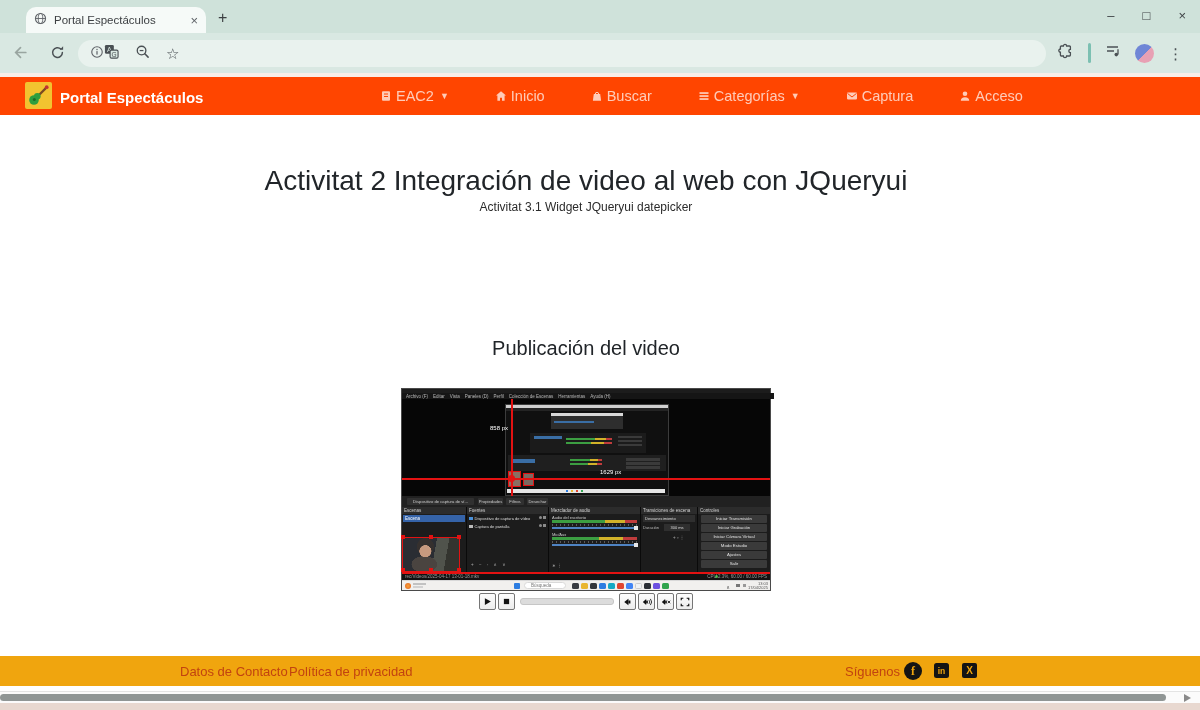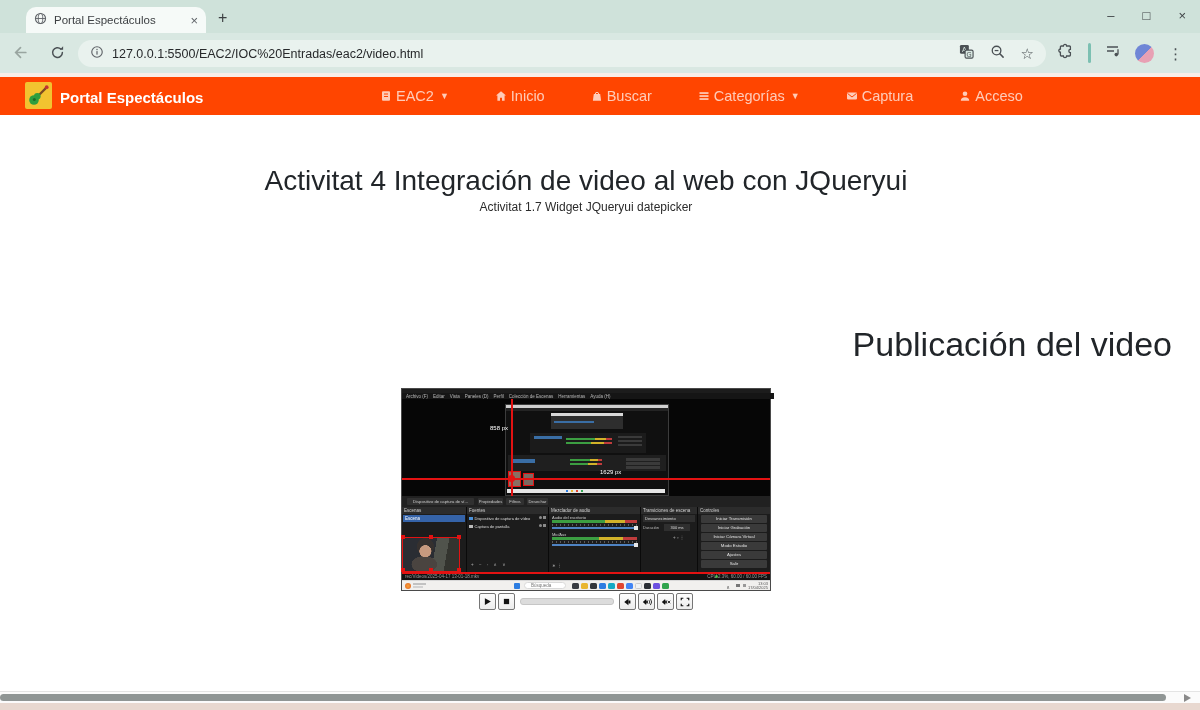--- a/index.html
+++ b/index.html
@@ -37,21 +37,21 @@
   .search-btn{height:25px;padding:0 9px;background:transparent;border:1px solid #dcae33;border-radius:4px;
               color:#caa132;font-size:12px;font-family:"Liberation Sans",sans-serif;}
   
   .centerband{left:0;width:1172px;text-align:center;}
   .h1{top:165px;font-size:28px;color:#212529;}
   .sub1{top:200px;font-size:12px;color:#2b2b2b;}
   .daterow{top:220px;display:flex;justify-content:center;align-items:center;gap:4px;}
   .date-label{font-size:12px;color:#2b2b2b;}
   .date-input{width:118px;height:15px;border:1px solid #767676;font-size:11px;padding:0 3px;
               font-family:"Liberation Sans",sans-serif;color:#111;}
-  .h2{top:325px;font-size:34px;color:#212529;text-align:right;}
+  .h2{top:337px;font-size:20px;color:#212529;}
   .sub2{top:362px;font-size:11.5px;color:#2b2b2b;}
   
   .video{left:402px;top:389px;width:368px;height:201px;background:#0a0a0a;outline:1px solid #4a4a4a;}
   .video .abs{position:absolute;}
   .mtxt{font-size:4.5px;color:#b8b8b8;white-space:nowrap;}
   .pill{background:#303030;border-radius:1px;color:#ccc;font-size:4.2px;line-height:7px;
         text-align:center;height:7px;overflow:hidden;white-space:nowrap;}
   .phead{background:#2c2c2c;color:#d0d0d0;font-size:4.5px;line-height:7px;padding-left:2px;
          overflow:hidden;white-space:nowrap;}
   .pbody{background:#1c1c1c;}
@@ -127,21 +127,20 @@
   </div>
 
   <div class="abs omnibox">
     <span>
       <svg width="14" height="14" viewBox="0 0 16 16">
           <circle cx="8" cy="8" r="6" fill="none" stroke="#5f6368" stroke-width="1.3"></circle>
           <rect x="7.3" y="7" width="1.4" height="4" fill="#5f6368"></rect>
           <rect x="7.3" y="4.4" width="1.4" height="1.5" fill="#5f6368"></rect>
         </svg>
     </span>
-    <span class="url-text">127.0.0.1:5500/EAC2/IOC%20Entradas/eac2/video.html</span>
     <span class="omni-icons">
       <span>
         <svg width="15" height="15" viewBox="0 0 16 16">
             <rect x="1" y="1" width="9.5" height="9.5" rx="1.5" fill="#4a5054"></rect>
             <text x="5.7" y="8.8" font-size="7.5" fill="#d9e8e2" text-anchor="middle">A</text>
             <rect x="6.5" y="6.5" width="8.5" height="8.5" rx="1.5" fill="#d9e8e2" stroke="#4a5054" stroke-width="1.2"></rect>
             <text x="10.8" y="13.5" font-size="7" fill="#4a5054" text-anchor="middle">G</text>
           </svg>
       </span>
       <span>
@@ -233,22 +232,22 @@
     <span class="nav-link">
       <svg width="12" height="12" viewBox="0 0 12 12" fill="currentColor">
           <circle cx="6" cy="3.8" r="2.3"></circle>
           <path d="M1.8 10.8 a4.2 3.6 0 0 1 8.4 0 z"></path>
         </svg>
       <span>Acceso</span>
     </span>
   </div>
 
 
-  <div class="abs centerband h1">Activitat 4 Integración de video al web con JQueryui</div>
-  <div class="abs centerband sub1">Activitat 1.7 Widget JQueryui datepicker</div>
+  <div class="abs centerband h1">Activitat 2 Integración de video al web con JQueryui</div>
+  <div class="abs centerband sub1">Activitat 3.1 Widget JQueryui datepicker</div>
 
   <div class="abs centerband h2">Publicación del video</div>
 
   <div class="abs video">
     <div class="abs" style="left:0;top:0;width:368px;height:4px;background:#1c1c1c;"></div>
     <div class="abs" style="left:0;top:4px;width:368px;height:6px;background:#151515;display:flex;gap:5px;padding-left:4px;align-items:center;">
       <span class="mtxt">Archivo (F)</span>
       <span class="mtxt">Editar</span>
       <span class="mtxt">Vista</span>
       <span class="mtxt">Paneles (D)</span>
@@ -437,19 +436,27 @@
           <line x1="11" y1="4.5" x2="8" y2="7.5" stroke="#111" stroke-width="1.1"></line>
         </svg>
     </button>
     <button class="pbtn">
       <svg width="10" height="10" viewBox="0 0 12 12">
           <path d="M1.5 4 V1.5 H4 M8 1.5 H10.5 V4 M10.5 8 V10.5 H8 M4 10.5 H1.5 V8" fill="none" stroke="#111" stroke-width="1.4"></path>
         </svg>
     </button>
   </div>
 
+  <div class="abs footer">
+    <span class="abs flink" style="left:180px;top:8px;">Datos de Contacto</span>
+    <span class="abs flink" style="left:289px;top:8px;">Política de privacidad</span>
+    <span class="abs flink" style="left:845px;top:8px;">Síguenos</span>
+    <span class="abs social" style="left:904px;top:6px;width:18px;height:18px;border-radius:50%;font-size:12px;font-family:'Liberation Serif',serif;">f</span>
+    <span class="abs social" style="left:934px;top:7px;border-radius:2.5px;font-size:8.5px;">in</span>
+    <span class="abs social" style="left:962px;top:7px;border-radius:2px;font-size:10px;">X</span>
+  </div>
 
   <div class="abs hscroll"></div>
   <div class="abs hthumb"></div>
   <div class="abs harrow"></div>
   <div class="abs bottom-strip"></div>
 
 </div>
 
 </body></html>

